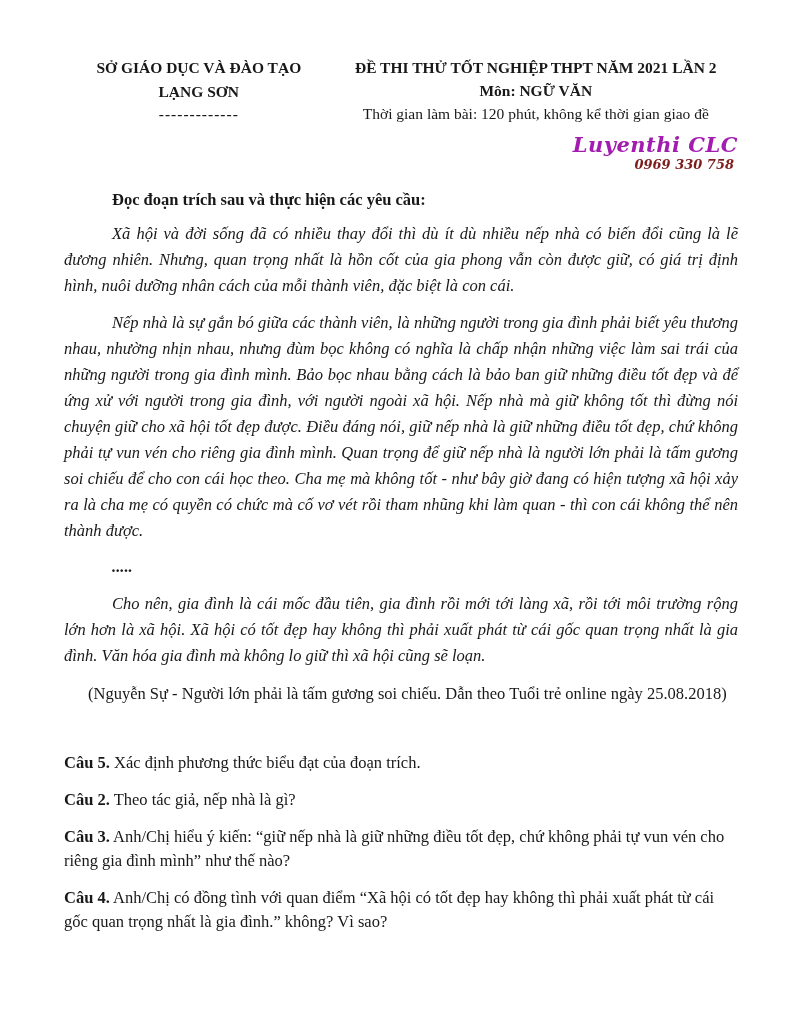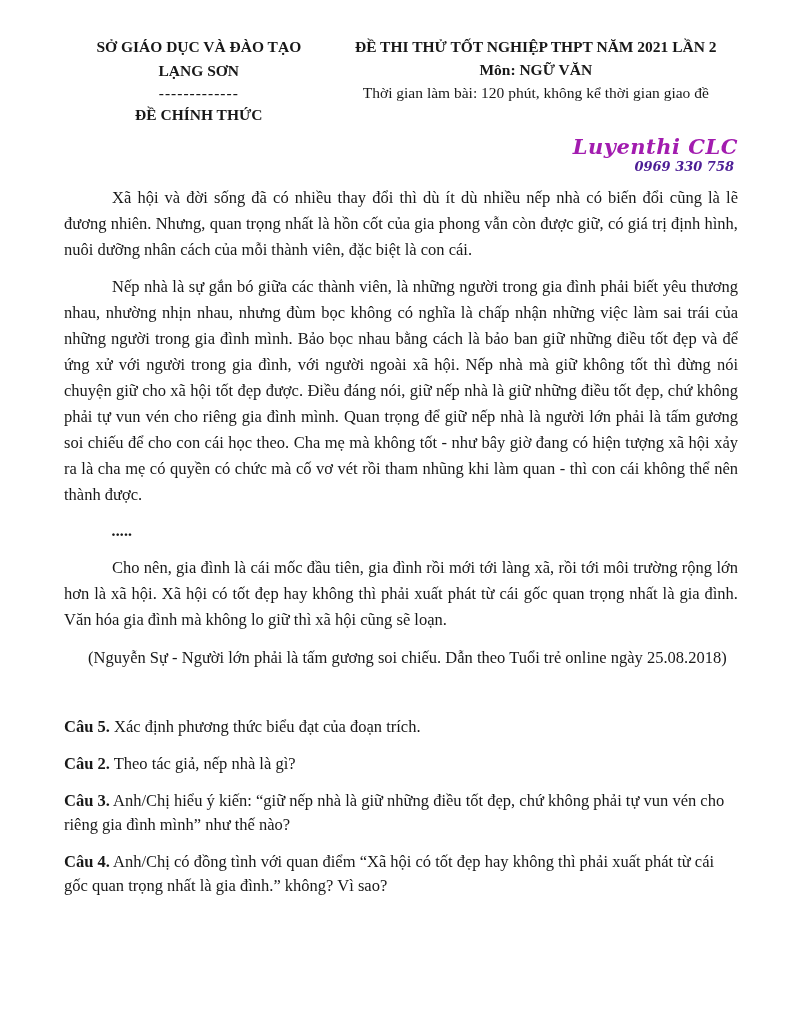--- a/index.html
+++ b/index.html
@@ -7,21 +7,21 @@
     padding: 0;
     background: #ffffff;
   }
   .page {
     position: relative;
     width: 800px;
     height: 1035px;
     margin: 0 auto;
     background: #ffffff;
     box-sizing: border-box;
-    padding: 35px 62px 0 64px;
+    padding: 56px 62px 0 64px;
     font-family: "Liberation Serif", serif;
     color: #181818;
     overflow: hidden;
   }
   .header {
     display: flex;
     align-items: flex-start;
   }
   .header-left {
     flex: 0 0 40%;
@@ -69,20 +69,21 @@
     font-size: 16.5px;
   }
   .instruction {
     margin-top: 18px;
     font-weight: bold;
     font-size: 16.5px;
     text-indent: 48px;
   }
   .excerpt {
     margin: 11px 0 0 0;
+    font-style: italic;
     font-size: 16.5px;
     line-height: 26px;
     text-align: justify;
     text-indent: 48px;
   }
   .excerpt-ellipsis {
     margin: 10px 0 0 0;
     font-style: italic;
     font-weight: bold;
     font-size: 16.5px;
@@ -109,35 +110,35 @@
 </head>
 <body>
 
 <div class="page">
 
   <div class="header">
     <div class="header-left">
       <div>SỞ GIÁO DỤC VÀ ĐÀO TẠO</div>
       <div>LẠNG SƠN</div>
       <div class="dashes">-------------</div>
-      <div>ĐỀ CHÍNH THỨC</div>
     </div>
     <div class="header-right">
       <div class="hr-bold">ĐỀ THI THỬ TỐT NGHIỆP THPT NĂM 2021 LẦN 2</div>
       <div class="hr-bold">Môn: NGỮ VĂN</div>
       <div>Thời gian làm bài: 120 phút, không kể thời gian giao đề</div>
     </div>
   </div>
 
   <div class="logo">
     <div class="logo-name" style="color: #a21caf;">Luyenthi CLC</div>
-    <div class="logo-phone" style="color: #4c1d95;">0969 330 758</div>
+    <div class="logo-phone" style="color: #7f1d1d;">0969 330 758</div>
   </div>
 
 
+  <div class="instruction">Đọc đoạn trích sau và thực hiện các yêu cầu:</div>
 
   <p class="excerpt">Xã hội và đời sống đã có nhiều thay đổi thì dù ít dù nhiều nếp nhà có biến đổi cũng là lẽ đương nhiên. Nhưng, quan trọng nhất là hồn cốt của gia phong vẫn còn được giữ, có giá trị định hình, nuôi dưỡng nhân cách của mỗi thành viên, đặc biệt là con cái.</p>
   <p class="excerpt">Nếp nhà là sự gắn bó giữa các thành viên, là những người trong gia đình phải biết yêu thương nhau, nhường nhịn nhau, nhưng đùm bọc không có nghĩa là chấp nhận những việc làm sai trái của những người trong gia đình mình. Bảo bọc nhau bằng cách là bảo ban giữ những điều tốt đẹp và để ứng xử với người trong gia đình, với người ngoài xã hội. Nếp nhà mà giữ không tốt thì đừng nói chuyện giữ cho xã hội tốt đẹp được. Điều đáng nói, giữ nếp nhà là giữ những điều tốt đẹp, chứ không phải tự vun vén cho riêng gia đình mình. Quan trọng để giữ nếp nhà là người lớn phải là tấm gương soi chiếu để cho con cái học theo. Cha mẹ mà không tốt - như bây giờ đang có hiện tượng xã hội xảy ra là cha mẹ có quyền có chức mà cố vơ vét rồi tham nhũng khi làm quan - thì con cái không thể nên thành được.</p>
   <p class="excerpt-ellipsis">.....</p>
   <p class="excerpt">Cho nên, gia đình là cái mốc đầu tiên, gia đình rồi mới tới làng xã, rồi tới môi trường rộng lớn hơn là xã hội. Xã hội có tốt đẹp hay không thì phải xuất phát từ cái gốc quan trọng nhất là gia đình. Văn hóa gia đình mà không lo giữ thì xã hội cũng sẽ loạn.</p>
 
   <p class="source-line">(Nguyễn Sự - Người lớn phải là tấm gương soi chiếu. Dẫn theo Tuổi trẻ online ngày 25.08.2018)</p>
 
   <div class="questions">
     <p class="question"><span class="q-label">Câu 5.</span><span> Xác định phương thức biểu đạt của đoạn trích.</span></p>

